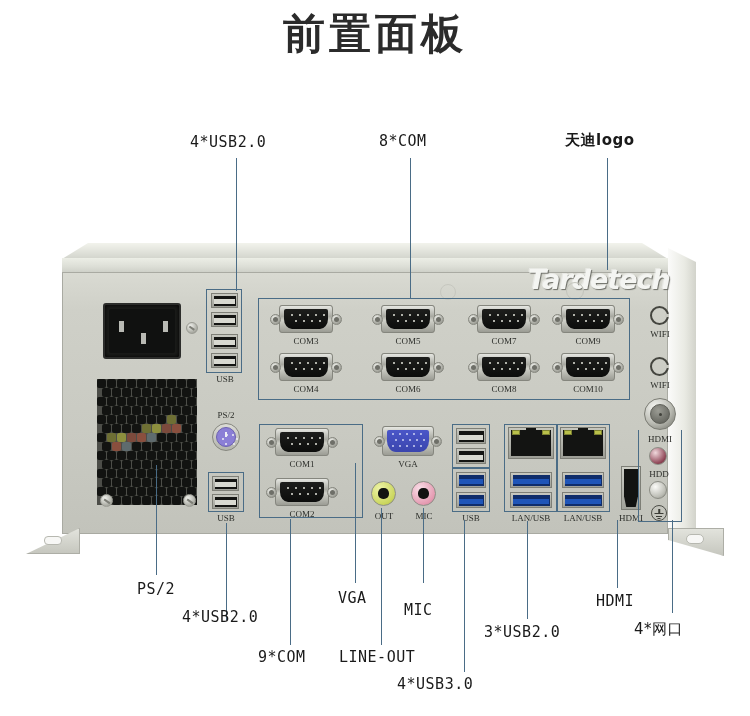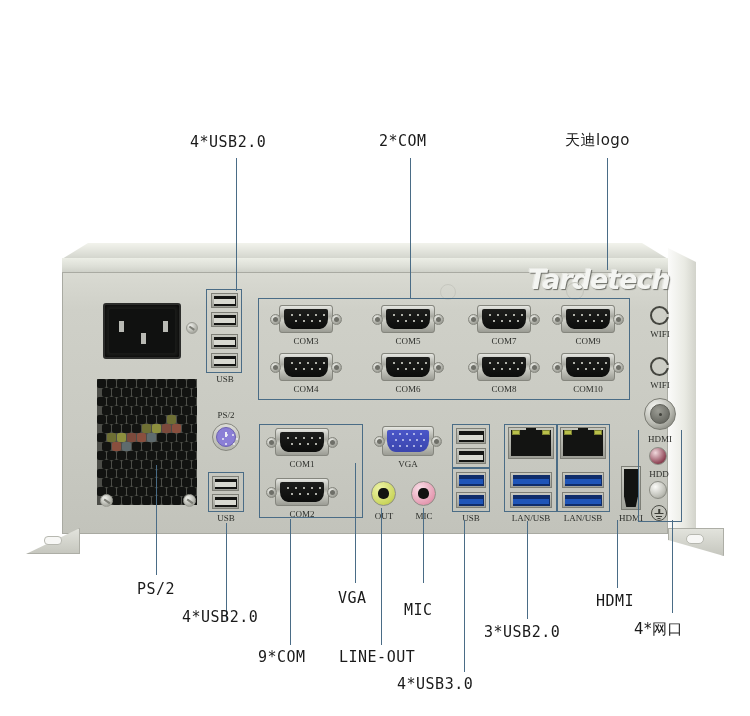--- a/index.html
+++ b/index.html
@@ -285,20 +285,21 @@
     position:absolute; border-radius:50%;
     border:1px solid #4c4d47;
   }
   .gnd i{ position:absolute; background:#3b3c36; left:50%; transform:translateX(-50%); }
 </style>
 </head>
 <body>
 
 <div id="stage">
 
+  <div class="page-title">前置面板</div>
 
   <div>
 
     <div class="lid-bevel" style="left:62px;top:243px;width:606px;height:16px;
          clip-path:polygon(26px 0,580px 0,606px 16px,0 16px);"></div>
     <div class="lid" style="left:62px;top:258px;width:606px;height:16px;"></div>
 
     <div class="side-panel" style="left:668px;top:248px;width:28px;height:285px;
          clip-path:polygon(0 0,28px 14px,28px 285px,0 285px);"></div>
 
@@ -848,22 +849,22 @@
   <div class="lead" style="left:290px;top:519px;height:126px;"></div>
   <div class="lead" style="left:355px;top:463px;height:120px;"></div>
   <div class="lead" style="left:381px;top:508px;height:137px;"></div>
   <div class="lead" style="left:423px;top:508px;height:75px;"></div>
   <div class="lead" style="left:464px;top:520px;height:152px;"></div>
   <div class="lead" style="left:527px;top:521px;height:98px;"></div>
   <div class="lead" style="left:617px;top:520px;height:68px;"></div>
   <div class="lead" style="left:672px;top:520px;height:93px;"></div>
 
   <div class="anno" style="left:190px;top:133px;">4*USB2.0</div>
-  <div class="anno" style="left:379px;top:132px;">2*COM</div>
-  <div class="anno cjk" style="left:565px;top:131px;">天迪logo</div>
+  <div class="anno" style="left:379px;top:132px;">8*COM</div>
+  <div class="anno cjk" style="left:565px;top:131px;font-weight:bold;">天迪logo</div>
 
   <div class="anno" style="left:137px;top:580px;">PS/2</div>
   <div class="anno" style="left:182px;top:608px;">4*USB2.0</div>
   <div class="anno" style="left:258px;top:648px;">9*COM</div>
   <div class="anno" style="left:338px;top:589px;">VGA</div>
   <div class="anno" style="left:339px;top:648px;">LINE-OUT</div>
   <div class="anno" style="left:404px;top:601px;">MIC</div>
   <div class="anno" style="left:397px;top:675px;">4*USB3.0</div>
   <div class="anno" style="left:484px;top:623px;">3*USB2.0</div>
   <div class="anno" style="left:596px;top:592px;">HDMI</div>

